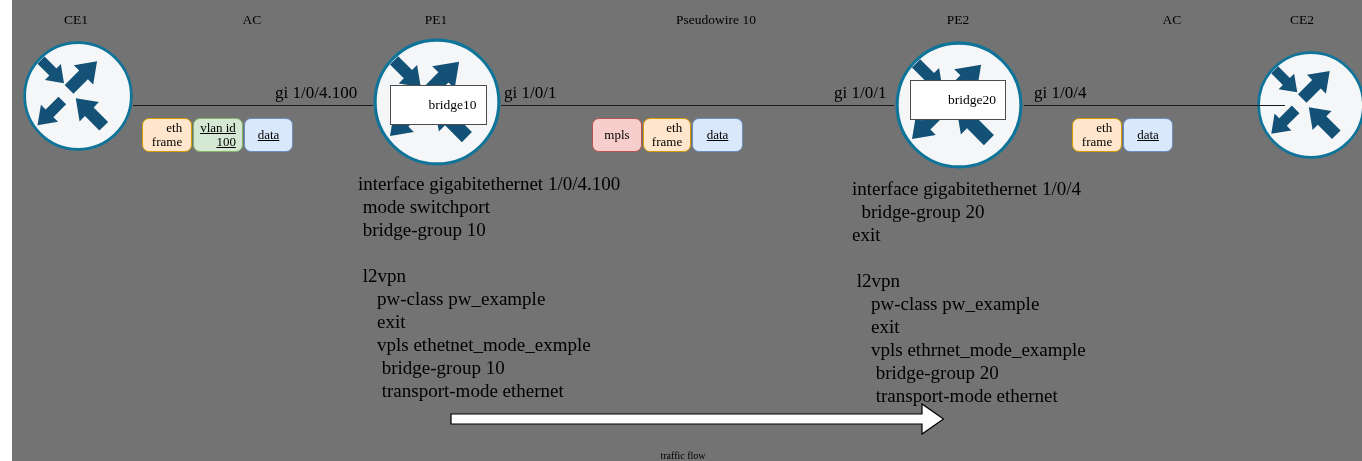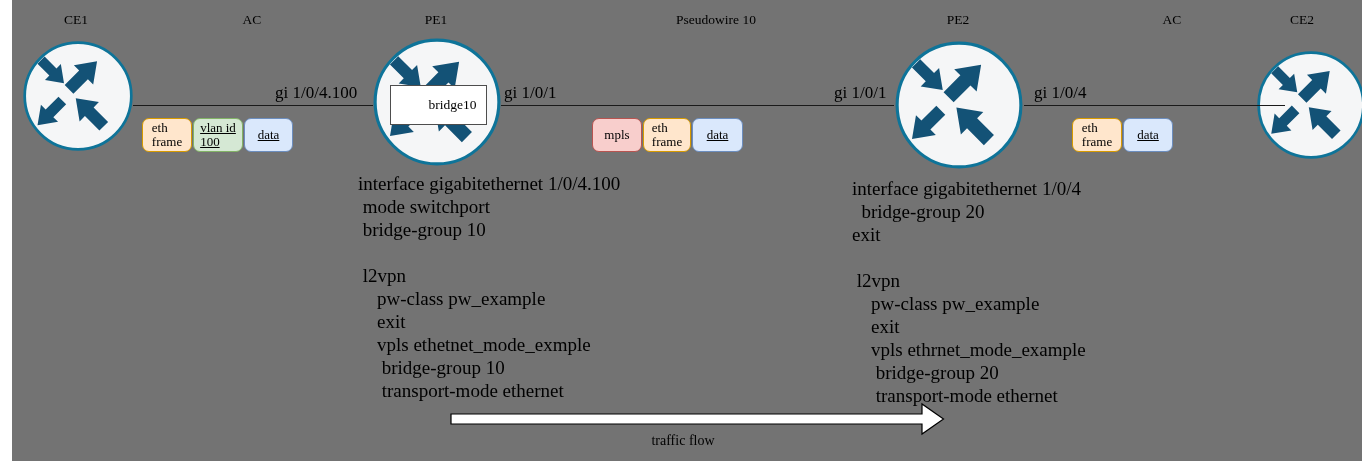--- a/index.html
+++ b/index.html
@@ -8,29 +8,29 @@
   #canvas { position:relative; width:1362px; height:461px; background:#737373; overflow:hidden;margin-left:12px; }
   .toplabel { position:absolute; top:12px; font-size:13.5px; white-space:nowrap; transform:translateX(-50%); }
   .hline { position:absolute; top:105px; height:0; border-top:1px solid #1a1a1a; }
   .router { position:absolute; }
   .rc { fill:#f5f6f7; stroke:#0e7499; stroke-width:2.4px; }
   .rarrows { fill:#135276; }
   .bridge { position:absolute; background:#ffffff; border:1px solid #4d4d4d;
             display:flex; align-items:center; justify-content:center; font-size:13.5px;padding-left:28px; }
   .iflabel { position:absolute; top:83px; font-size:17px; white-space:nowrap; }
   .fbox { position:absolute; top:118px; height:34px; border-radius:7px; border:1px solid;
-          display:flex; align-items:center; justify-content:center; text-align:left;
+          display:flex; align-items:center; justify-content:center; text-align:right;
           font-size:13px; line-height:14.5px; white-space:pre-line; }
   .f-eth  { background:#ffe6cc; border-color:#d79b00; }
   .f-vlan { background:#d5e8d4; border-color:#82b366;text-decoration:underline; }
   .f-data { background:#dae8fc; border-color:#6c8ebf;text-decoration:underline; }
   .f-mpls { background:#f8cecc; border-color:#b85450; }
   .cfg { position:absolute; font-size:19px; line-height:23px; white-space:pre;
          font-family:"Liberation Serif", serif; }
-  .flowlabel { position:absolute; top:433px; font-size:14px; transform:translateX(-50%); white-space:nowrap; }
+  .flowlabel { position:absolute; top:450px; font-size:10px; transform:translateX(-50%); white-space:nowrap; }
   .flowsvg { position:absolute; left:0; top:0; }
 </style>
 </head>
 <body>
 
 <svg width="0" height="0" style="position:absolute" aria-hidden="true">
   <defs>
     <path id="ra" d="M0,-4.5 L15,-4.5 L15,-10 L29,0 L15,10 L15,4.5 L0,4.5 Z"></path>
   </defs>
 </svg>
@@ -83,20 +83,21 @@
       <use href="#ra" transform="translate(36,54) rotate(135) scale(1.08)"></use>
       <use href="#ra" transform="translate(73,77) rotate(-135) scale(1.22)"></use>
     </g>
   </svg>
 
   <div class="hline" style="left:121px;width:240px"></div>
   <div class="hline" style="left:489px;width:393px"></div>
   <div class="hline" style="left:1012px;width:261px"></div>
 
   <div class="bridge" style="left:378px;top:85px;width:97px;height:40px">bridge10</div>
+  <div class="bridge" style="left:898px;top:80px;width:96px;height:40px">bridge20</div>
 
   <div class="iflabel" style="left:263px">gi 1/0/4.100</div>
   <div class="iflabel" style="left:492px">gi 1/0/1</div>
   <div class="iflabel" style="left:822px">gi 1/0/1</div>
   <div class="iflabel" style="left:1022px">gi 1/0/4</div>
 
   <div class="fbox f-eth" style="left:130px;width:50px">eth
 frame</div>
   <div class="fbox f-vlan" style="left:181px;width:50px">vlan id
 100</div>

